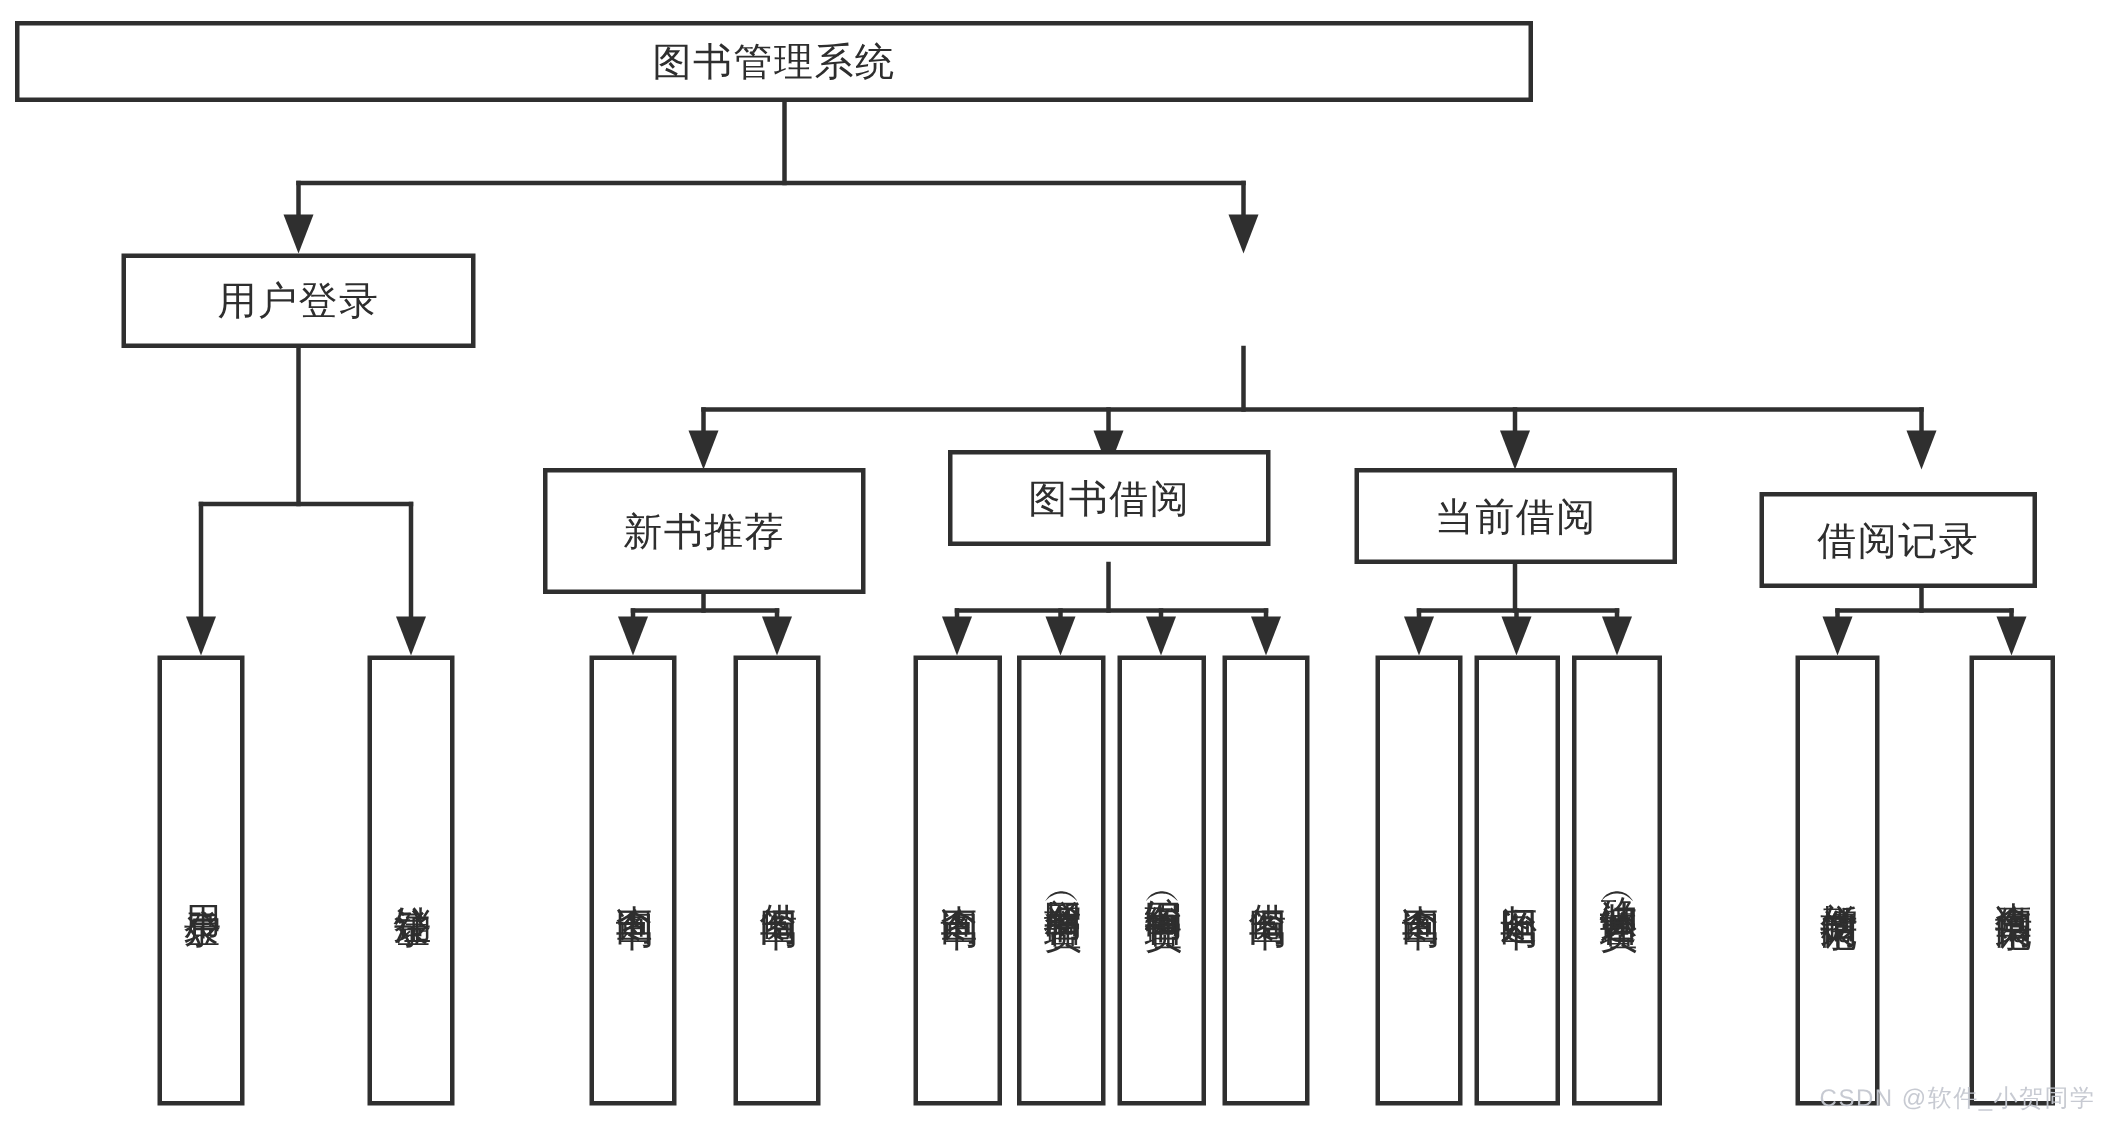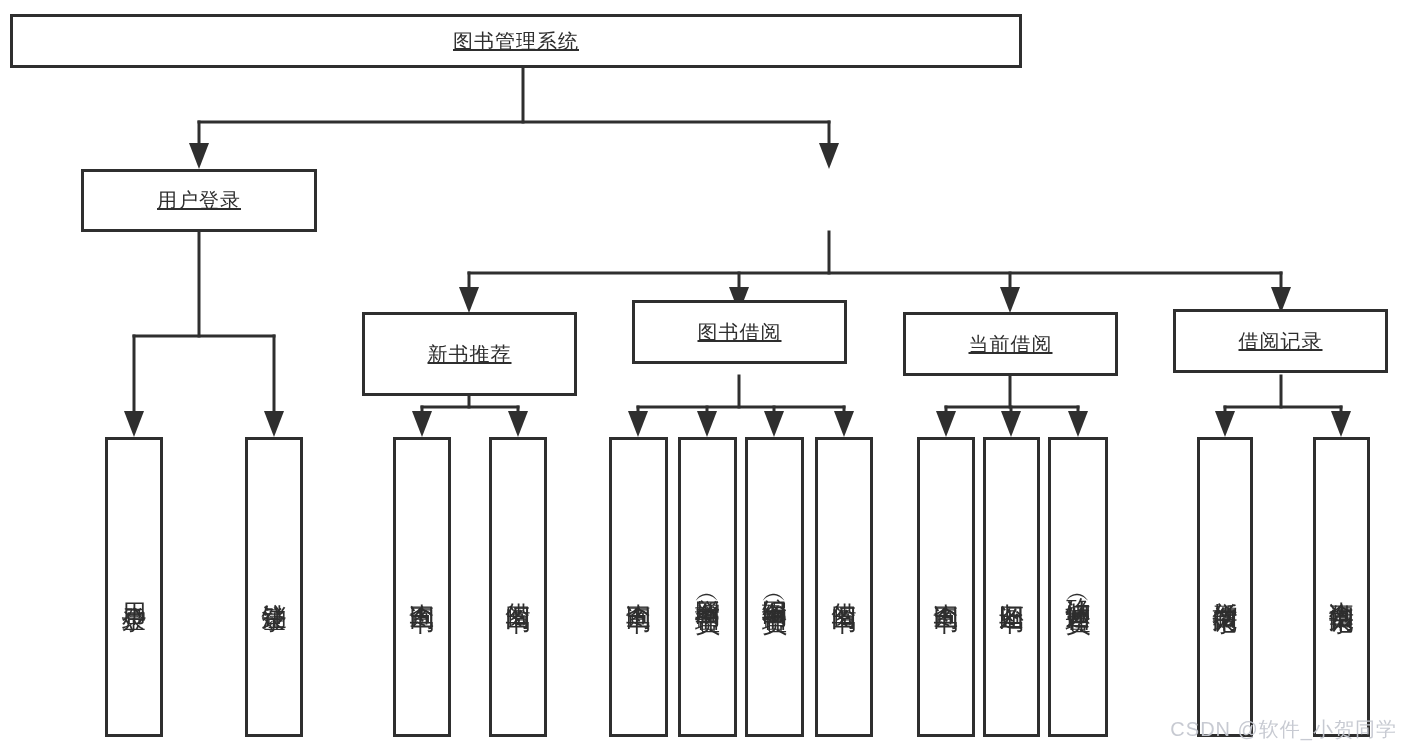--- a/index.html
+++ b/index.html
@@ -12,33 +12,33 @@
   }
   svg.wires{position:absolute;left:0;top:0;width:1405px;height:747px;}
   .node{
     position:absolute;
     box-sizing:border-box;
     background:#ffffff;
     border:3px solid #2f2f2f;
     display:flex;align-items:center;justify-content:center;
     color:#2e2e2e;
   }
-  .node.h{font-size:20px;letter-spacing:1px;text-decoration:underline;}
+  .node.h{font-size:26px;letter-spacing:1px;}
   .node.v{font-size:25px;}
   .node.v .lbl{
     writing-mode:vertical-rl;
     text-orientation:mixed;
     letter-spacing:2px;
     line-height:1;
     white-space:nowrap;
   }
   .watermark{
     position:absolute;
     right:8px;bottom:4px;
-    font-size:20px;
+    font-size:16px;
     color:#c5c8d0;
     letter-spacing:1px;
     z-index:5;
     opacity:0.95;
   }
 </style>
 </head>
 <body>
 
 <div class="stage">
@@ -129,21 +129,21 @@
 
   <div class="node h" style="left:362px;top:312px;width:215px;height:84px">
     <span class="lbl">新书推荐</span>
   </div>
   <div class="node h" style="left:632px;top:300px;width:215px;height:64px">
     <span class="lbl">图书借阅</span>
   </div>
   <div class="node h" style="left:903px;top:312px;width:215px;height:64px">
     <span class="lbl">当前借阅</span>
   </div>
-  <div class="node h" style="left:1173px;top:309px;width:215px;height:64px">
+  <div class="node h" style="left:1173px;top:328px;width:185px;height:64px">
     <span class="lbl">借阅记录</span>
   </div>
 
   <div class="node v" style="left:105px;top:437px;width:58px;height:300px">
     <span class="lbl">用户登录</span>
   </div>
   <div class="node v" style="left:245px;top:437px;width:58px;height:300px">
     <span class="lbl">注销登录</span>
   </div>
 

